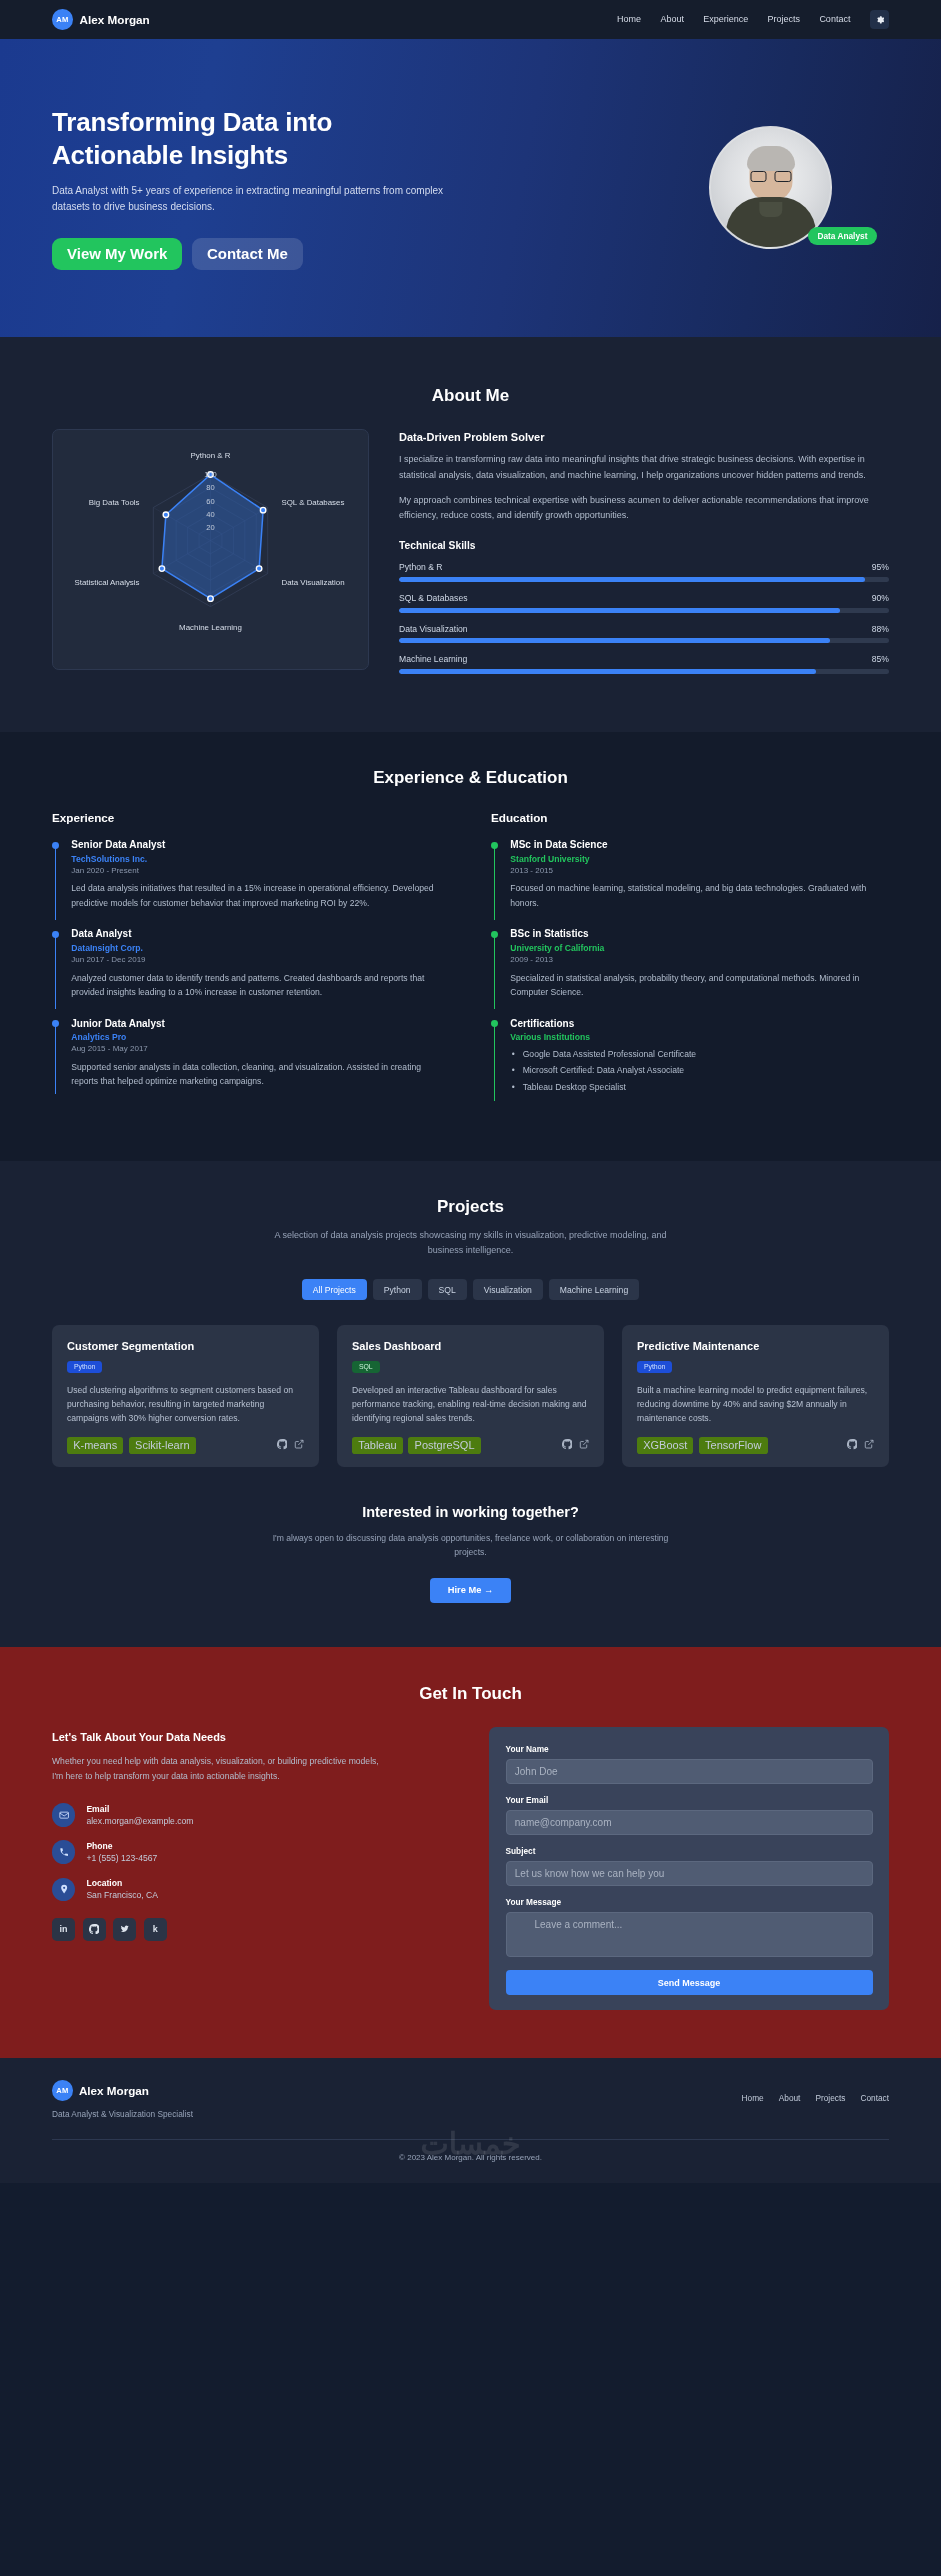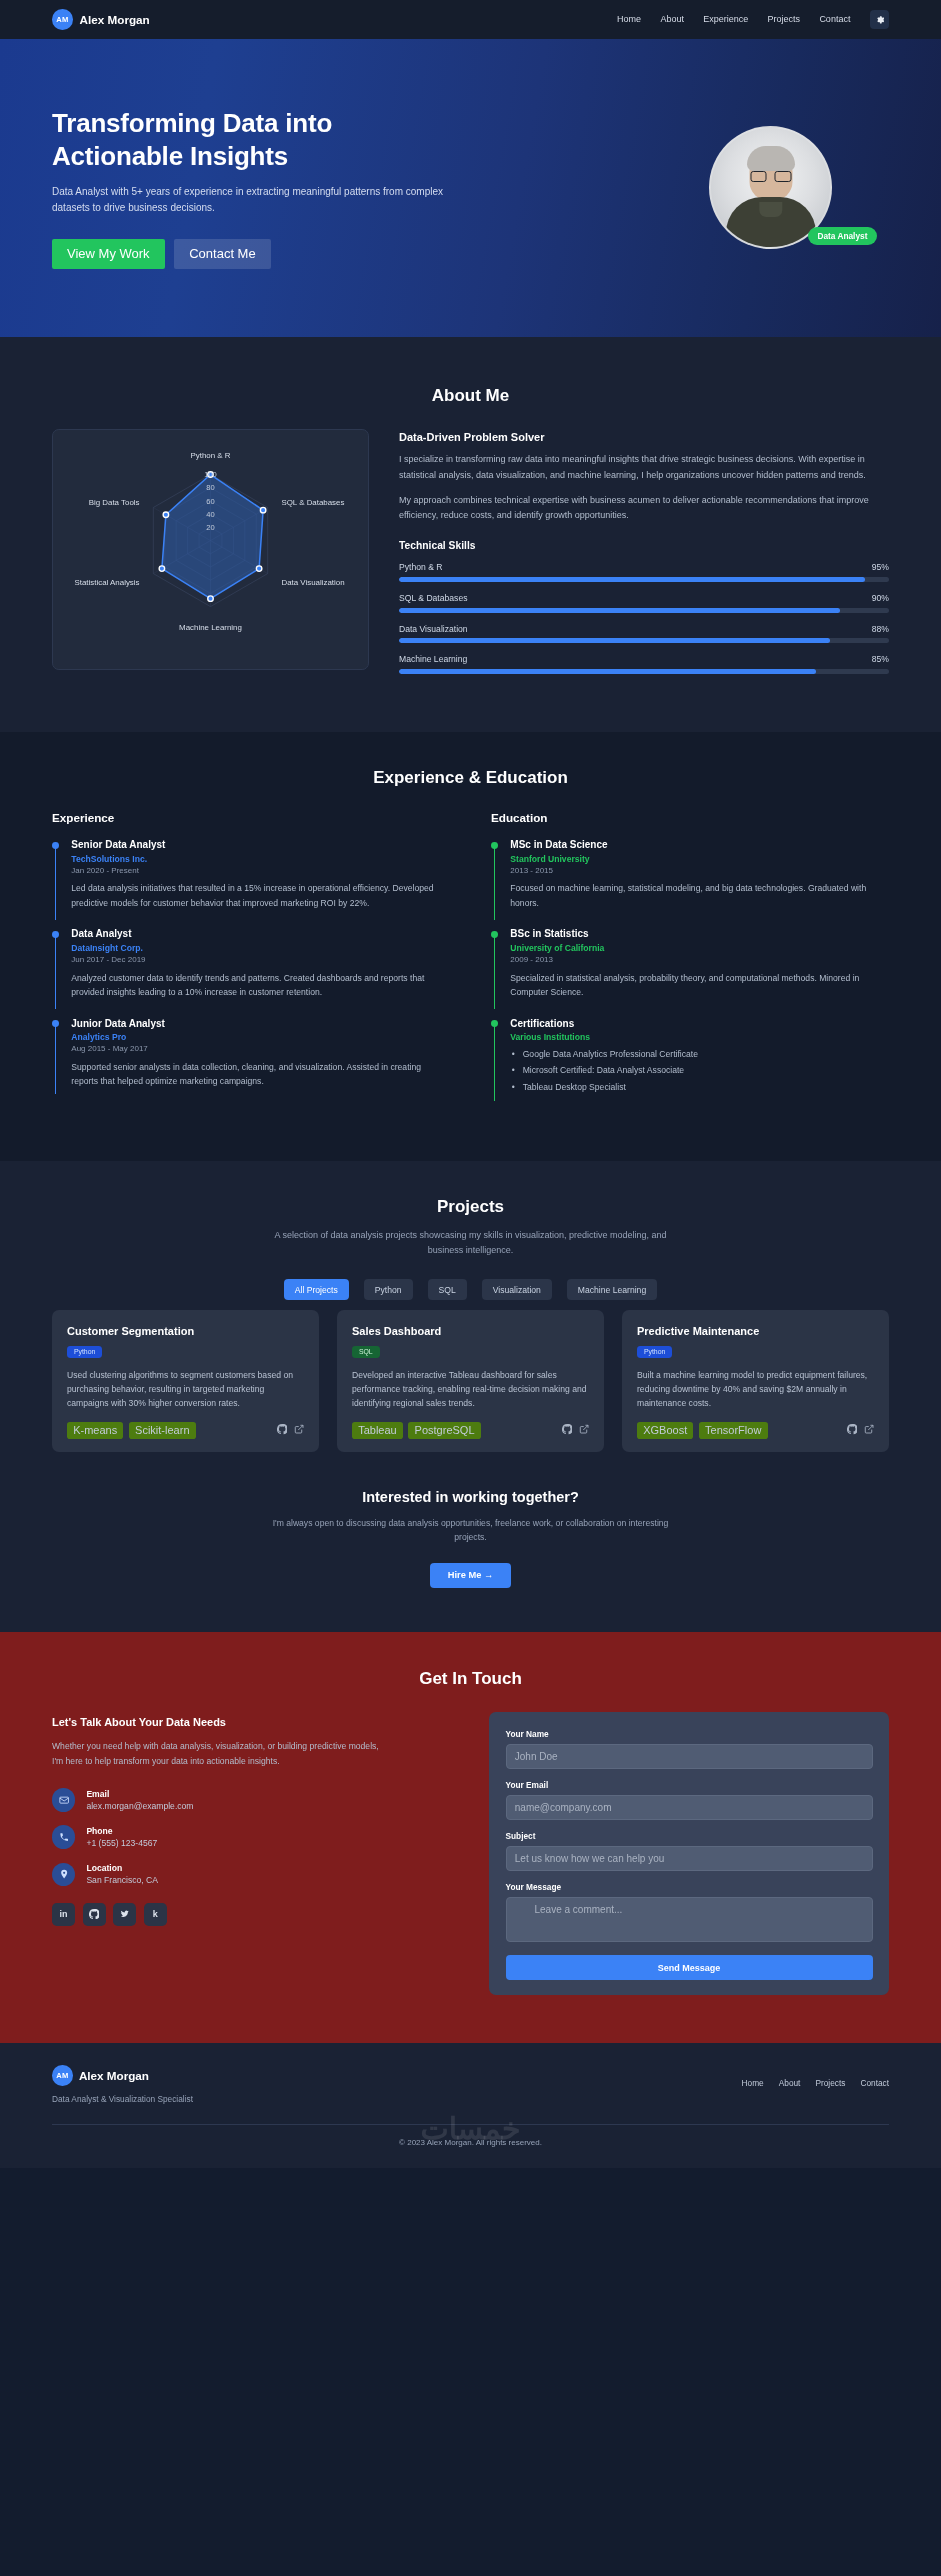--- a/index.html
+++ b/index.html
@@ -53,22 +53,22 @@
   .hero-title {
     font-size: 26px; font-weight: bold; color: #ffffff;
     line-height: 1.24; letter-spacing: -0.2px;
   }
   .hero-sub {
     margin-top: 12.4px;
     font-size: 10px; color: #d5ddf0; line-height: 1.62; max-width: 413px;
   }
   .hero-btns { margin-top: 22px; display: flex; gap: 9.6px; }
   .btn {
-    border: none; border-radius: 2px; cursor: pointer;
-    font-family: inherit; font-size: 13px; font-weight: normal;
+    border: none; border-radius: 9px; cursor: pointer;
+    font-family: inherit; font-size: 15px; font-weight: bold;
     padding: 7.6px 15px; color: #fff;
   }
   .btn-green { background: #22c55e; }
   .btn-ghost { background: rgba(255,255,255,0.14); }
 
   .hero-right { position: relative; margin-right: 57px; }
   .avatar-ring {
     width: 123px; height: 123px; border-radius: 50%;
     background: radial-gradient(circle at 50% 42%, #f2f3f4 0%, #dcdee1 48%, #bcc0c5 100%);
     border: 2.8px solid rgba(255,255,255,0.22);
@@ -144,21 +144,21 @@
   .tl-org { font-size: 8.6px; font-weight: bold; margin-bottom: 2.1px; }
   .tl-org.blue { color: #3b82f6; }
   .tl-org.green { color: #22c55e; }
   .tl-date { font-size: 8px; color: #8b97ac; margin-bottom: 6.9px; }
   .tl-desc { font-size: 8.6px; color: #b3bece; line-height: 1.68; }
   .cert-list { list-style: none; margin-top: 4.1px; }
   .cert-list li { font-size: 8.6px; color: #b3bece; line-height: 1.9; position: relative; padding-left: 12.4px; }
   .cert-list li:before { content: "•"; position: absolute; left: 1.4px; color: #b3bece; }
 
   
-  .filters { display: flex; justify-content: center; gap: 15px; margin-bottom: 10px; }
+  .filters { display: flex; justify-content: center; gap: 6px; margin-bottom: 25px; }
   .filter {
     background: #2b3549; color: #c9d3e2; font-size: 8.6px;
     border: none; border-radius: 4.1px; padding: 5.5px 11px; cursor: pointer;
     font-family: inherit;
   }
   .filter.active { background: #3b82f6; color: #fff; }
   .cards { display: flex; gap: 18px; }
   .card {
     flex: 1; background: #2b3446; border-radius: 6.9px; padding: 15px 15px 12.4px;
     min-height: 135px; display: flex; flex-direction: column;
@@ -408,21 +408,21 @@
             <div class="tl-item tl-green">
               <div class="tl-title">BSc in Statistics</div>
               <div class="tl-org green">University of California</div>
               <div class="tl-date">2009 - 2013</div>
               <div class="tl-desc">Specialized in statistical analysis, probability theory, and computational methods. Minored in Computer Science.</div>
             </div>
             <div class="tl-item tl-green">
               <div class="tl-title">Certifications</div>
               <div class="tl-org green">Various Institutions</div>
               <ul class="cert-list">
-                <li>Google Data Analytics Professional Certificate</li>
+                <li>Google Data Assisted Professional Certificate</li>
                 <li>Microsoft Certified: Data Analyst Associate</li>
                 <li>Tableau Desktop Specialist</li>
               </ul>
             </div>
           </div>
       </div>
     </div>
   </div>
 
   <div class="sec-proj">

